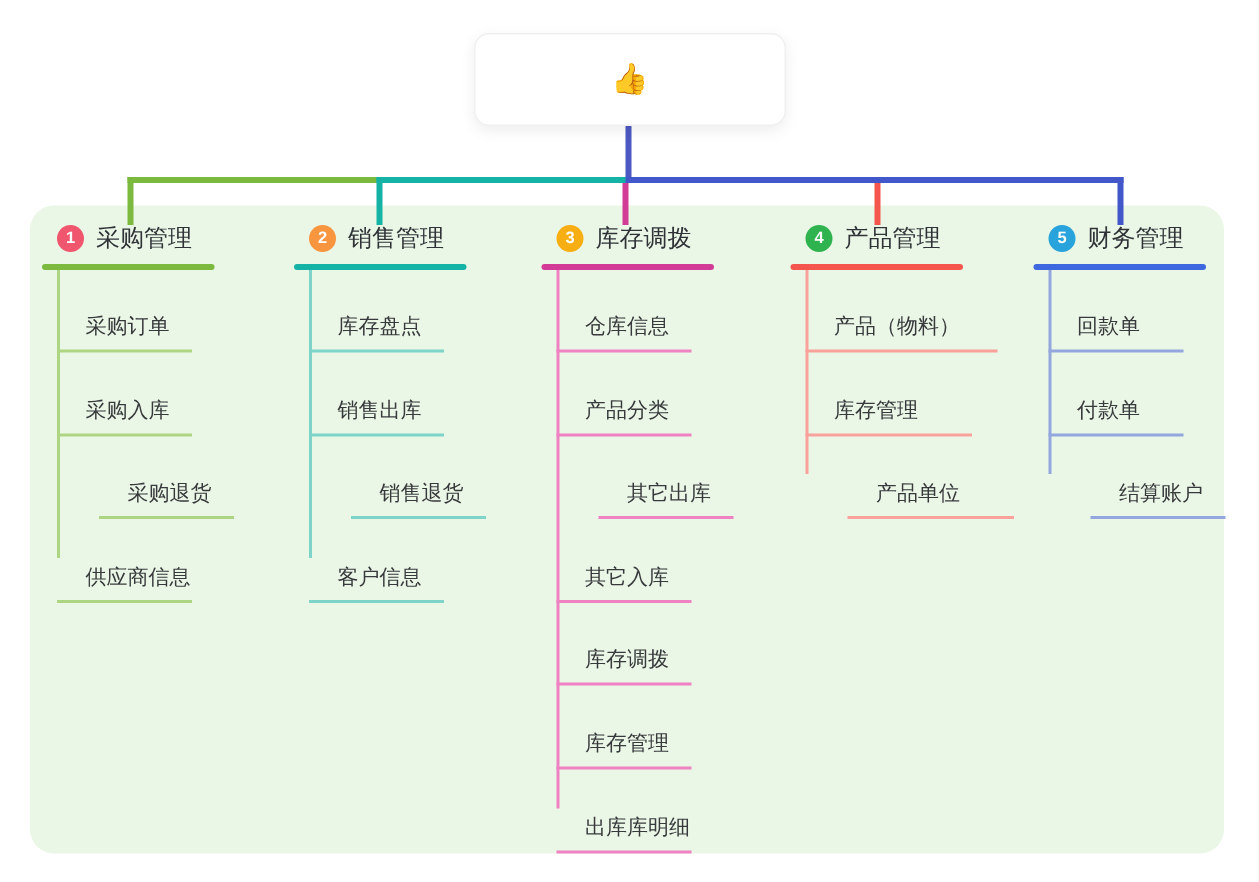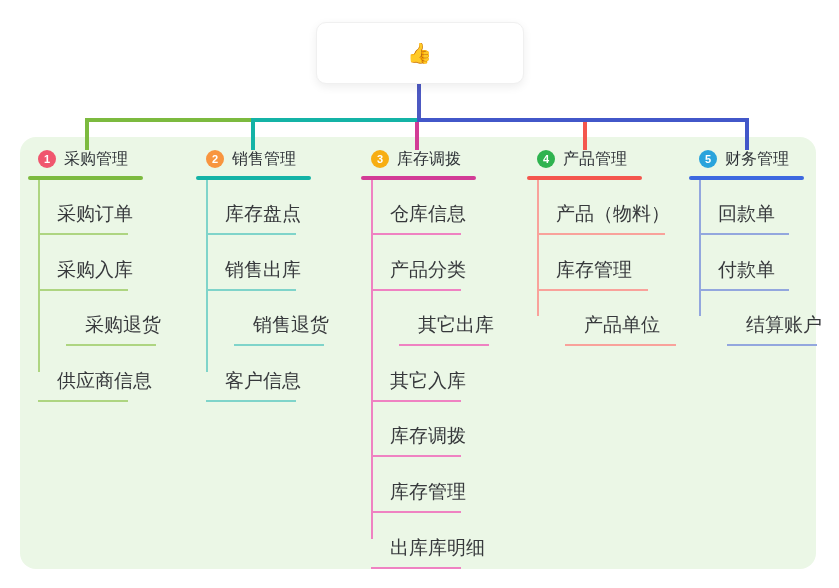--- a/index.html
+++ b/index.html
@@ -53,21 +53,21 @@
   .tline{margin-top:6px;height:4px;width:115px;border-radius:2px;}
 
   .kids{position:relative;}
   .vline{position:absolute;left:10px;top:0;width:2px;}
   .child{
     position:absolute;left:10px;width:90px;height:30px;
     border-bottom:2px solid transparent;
   }
   .child .lbl{
     position:absolute;left:19px;bottom:6px;
-    font-size:19px;color:#37393c;white-space:nowrap;
+    font-size:14px;color:#37393c;white-space:nowrap;
   }
   .wide{width:107px;}
   
   .r0{top:23px;} .r1{top:79px;} .r2{top:134px;margin-left:28px;} .r3{top:190px;}
   .r4{top:245px;} .r5{top:301px;} .r6{top:357px;}
   .h3{height:136px;} .h4{height:192px;} .h7{height:359px;}
 
   
   .b1 .badge{background:#f0566e;} .b1 .tline{background:#7cba3f;}
   .b1 .vline{background:#aed581;} .b1 .child{border-bottom-color:#aed581;}

